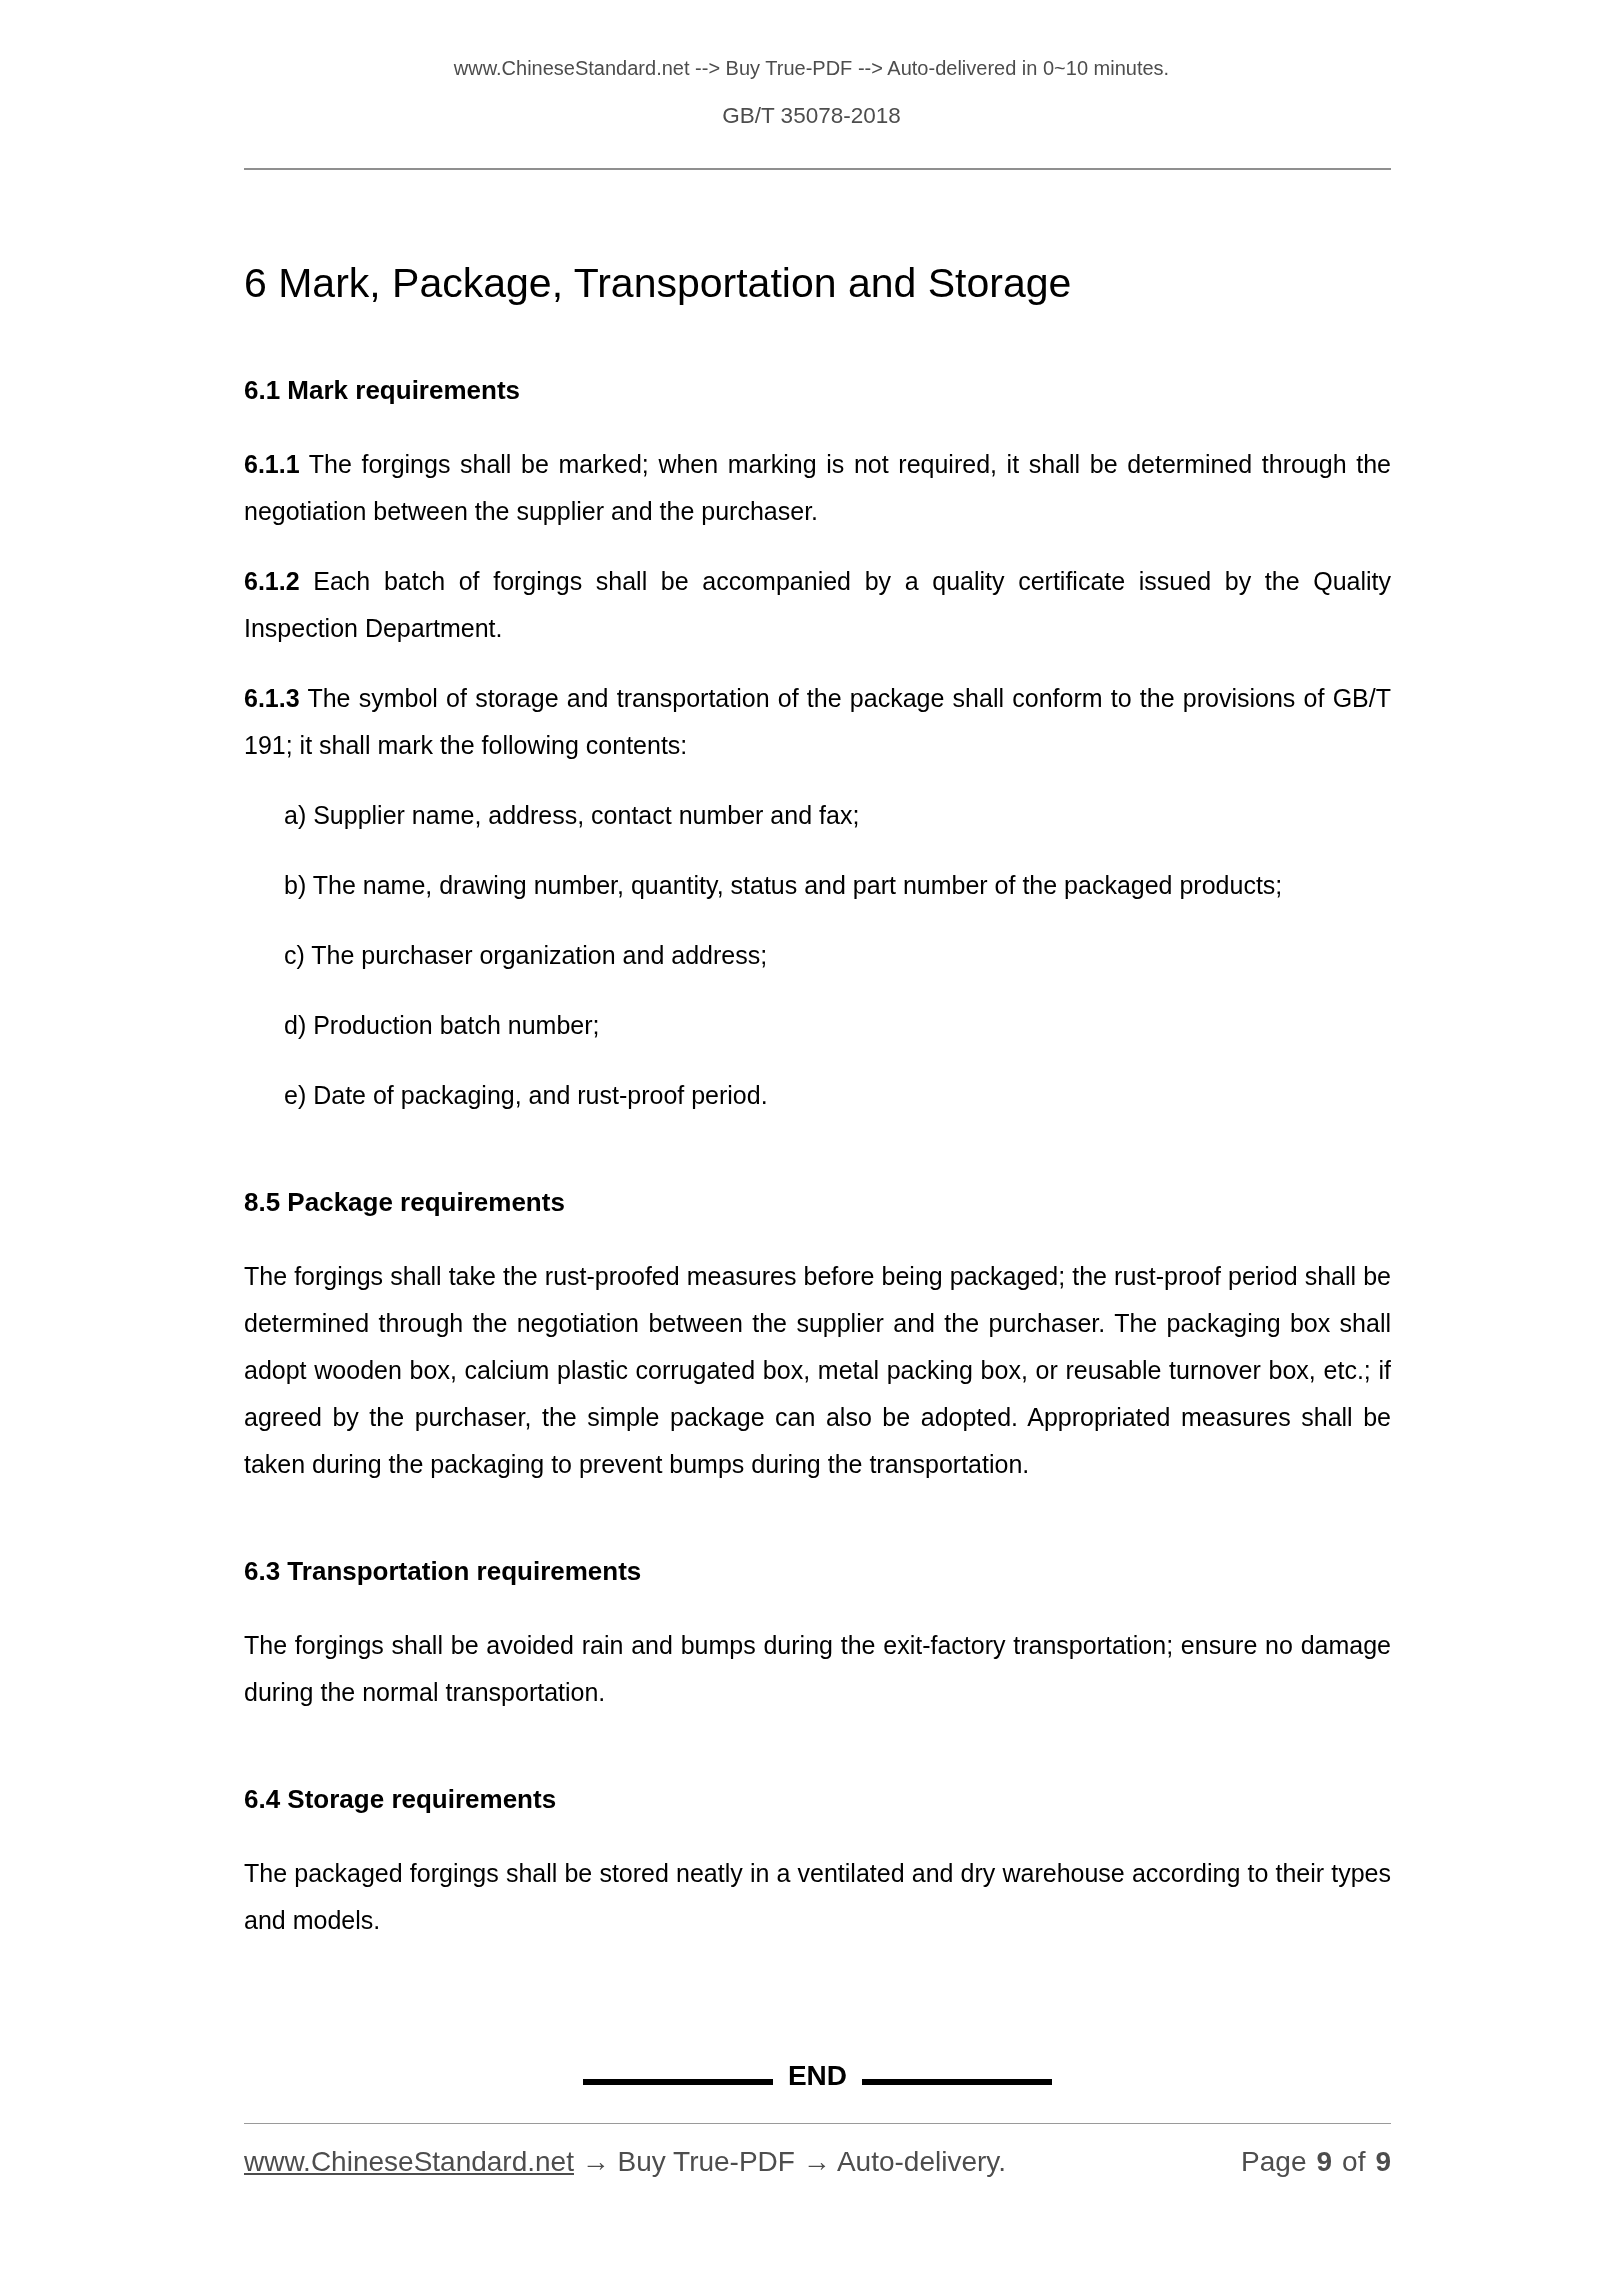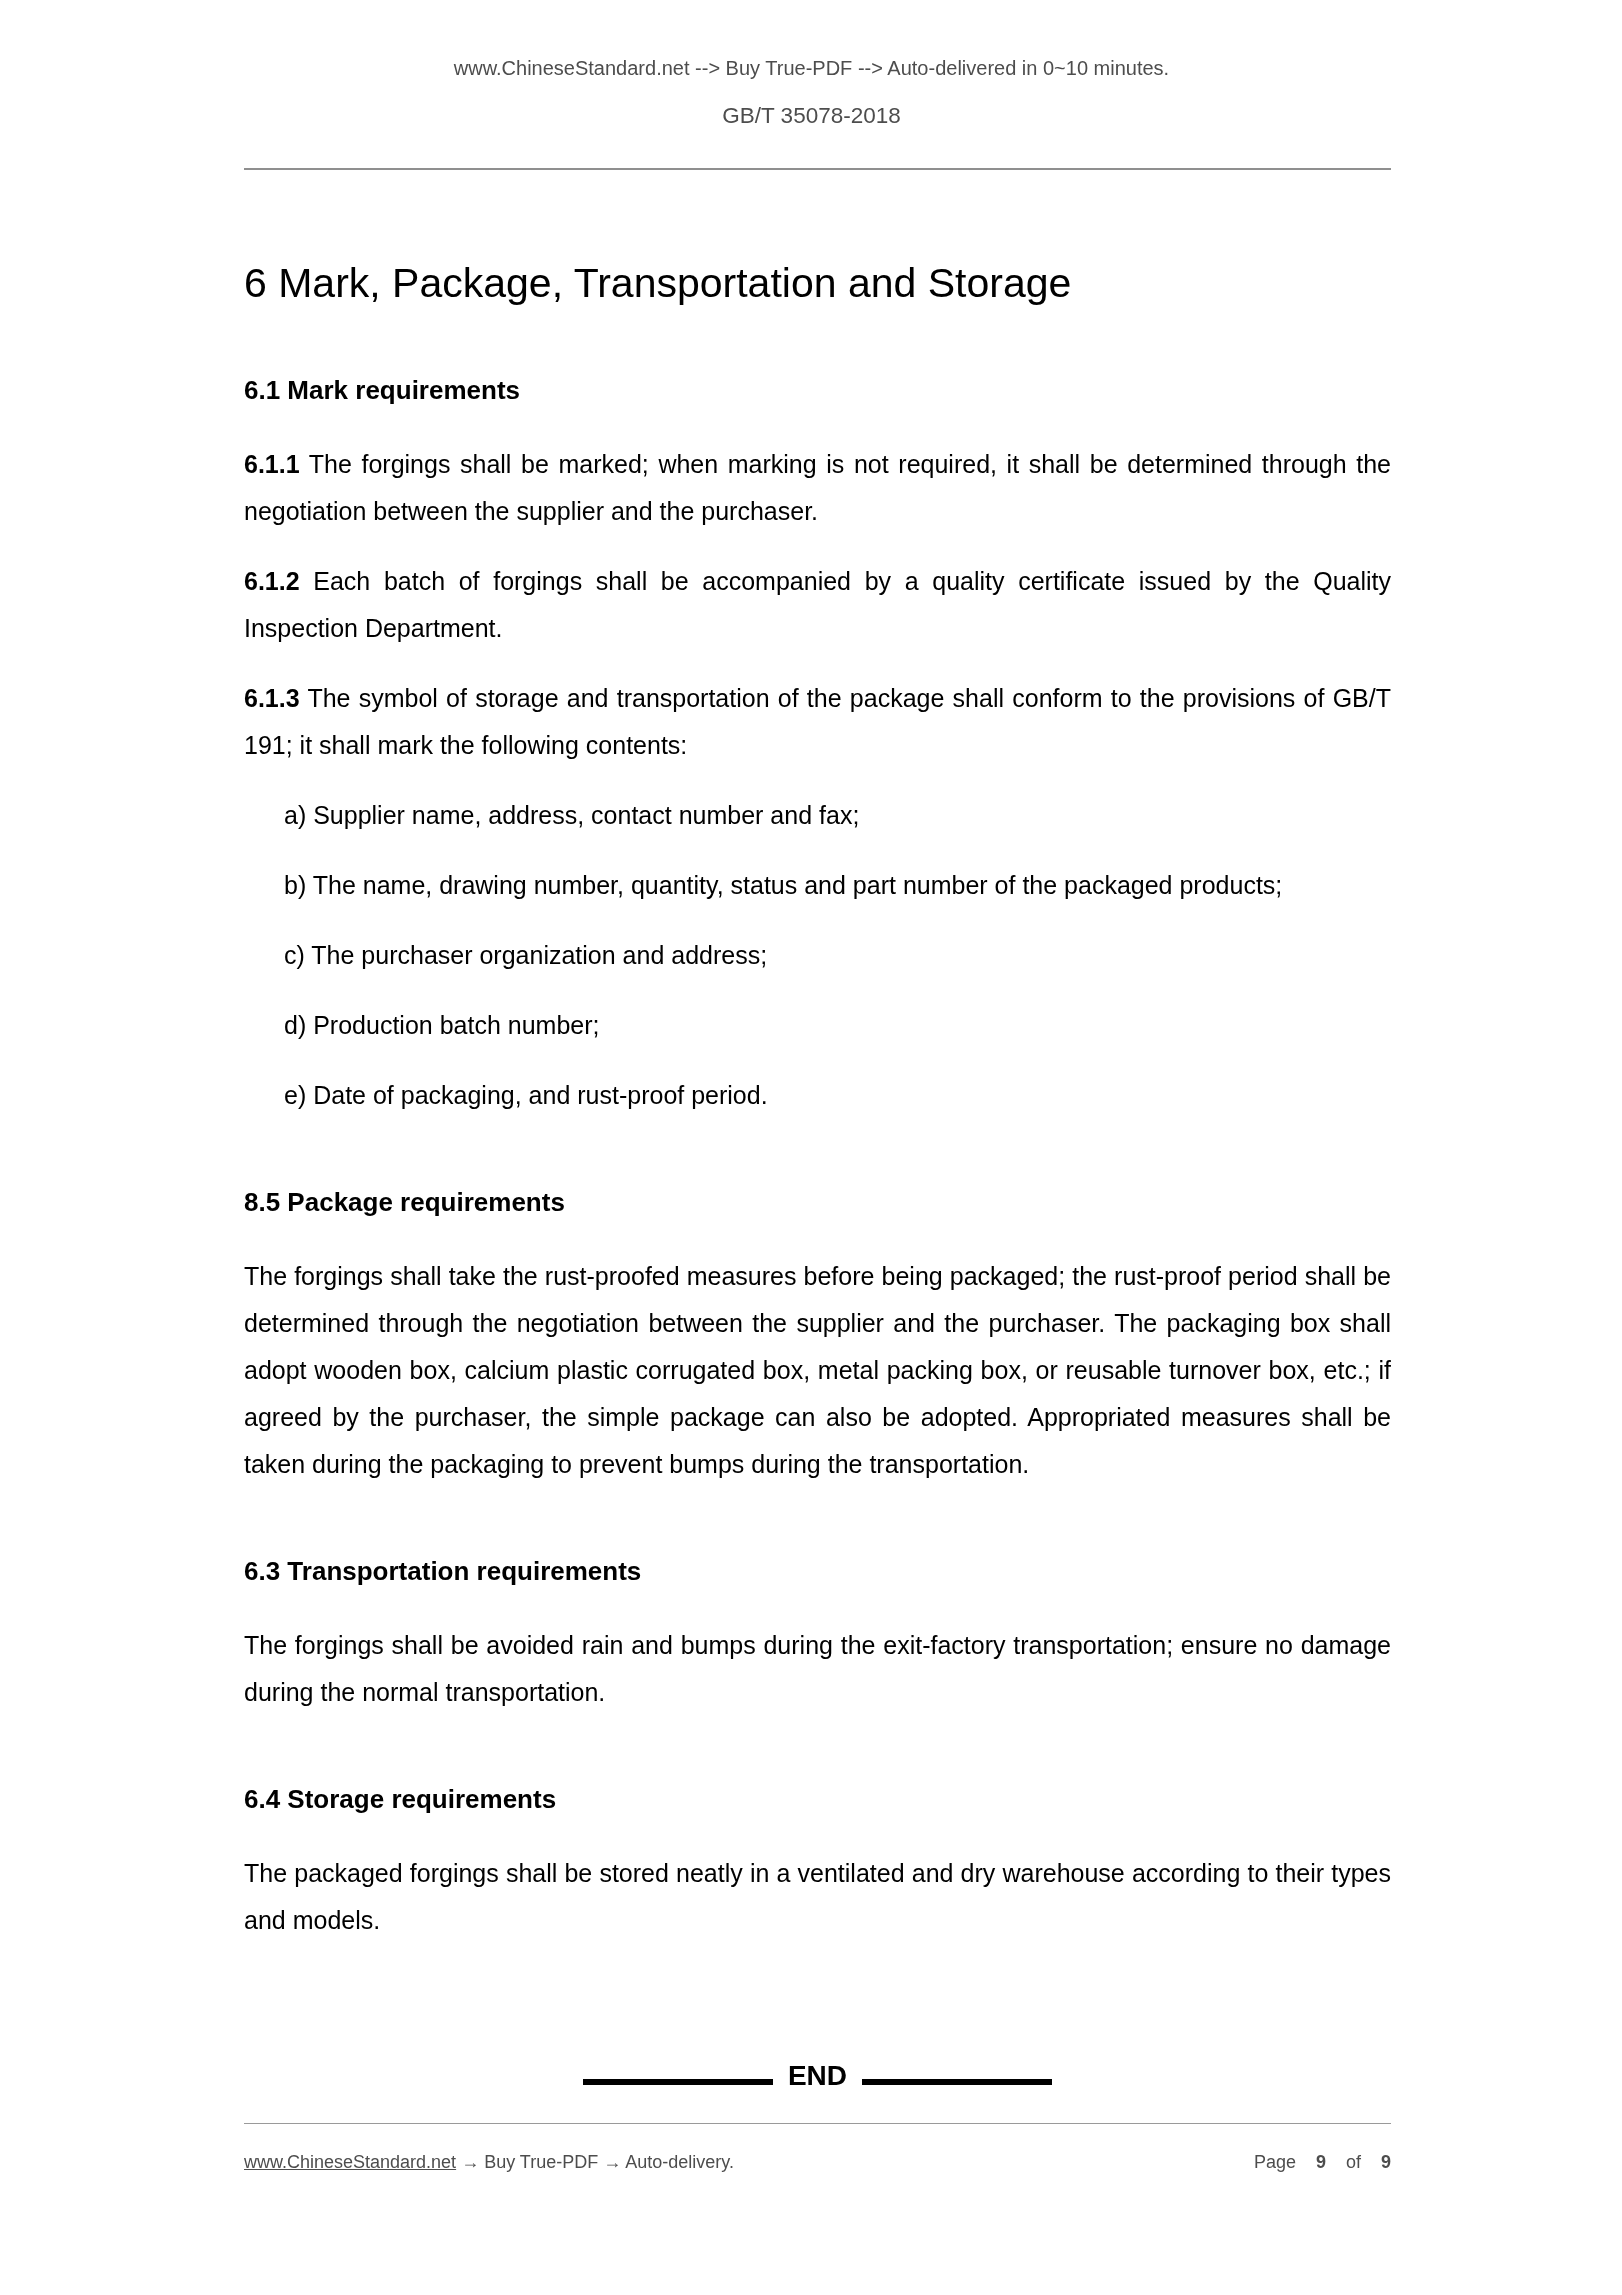--- a/index.html
+++ b/index.html
@@ -84,25 +84,25 @@
     right: 232px;
     top: 2123px;
   }
   .ftr-rule { border-top: 1.7px solid #9a9a9a; height: 0; }
   .ftr-row {
     margin-top: 22px;
     display: flex;
     justify-content: space-between;
     align-items: baseline;
     color: #4d4d4d;
-    font-size: 18px;
+    font-size: 28px;
     line-height: 32px;
   }
   .ftr-link { text-decoration: underline; cursor: pointer; color: #4d4d4d; }
-  .ftr-right { display: flex; gap: 20px; color: #4d4d4d; }
+  .ftr-right { display: flex; gap: 10px; color: #4d4d4d; }
   .ftr-right strong { font-weight: bold; color: #4d4d4d; }
 </style>
 </head>
 <body>
 
 <div class="page">
 
   <header class="doc-header">
     <div class="hdr-line1">www.ChineseStandard.net --&gt; Buy True-PDF --&gt; Auto-delivered in 0~10 minutes.</div>
     <div class="hdr-line2">GB/T 35078-2018</div>

